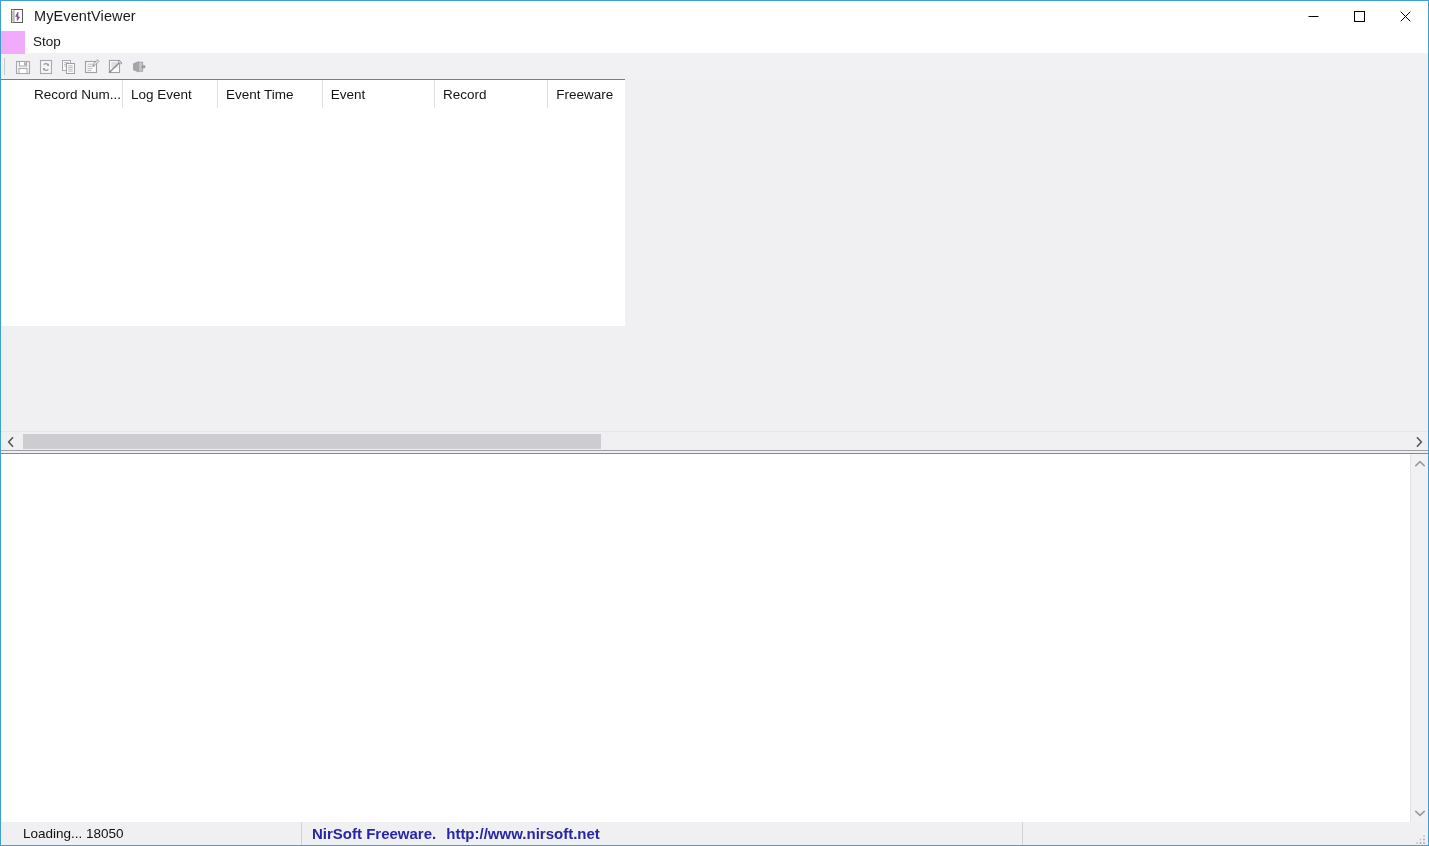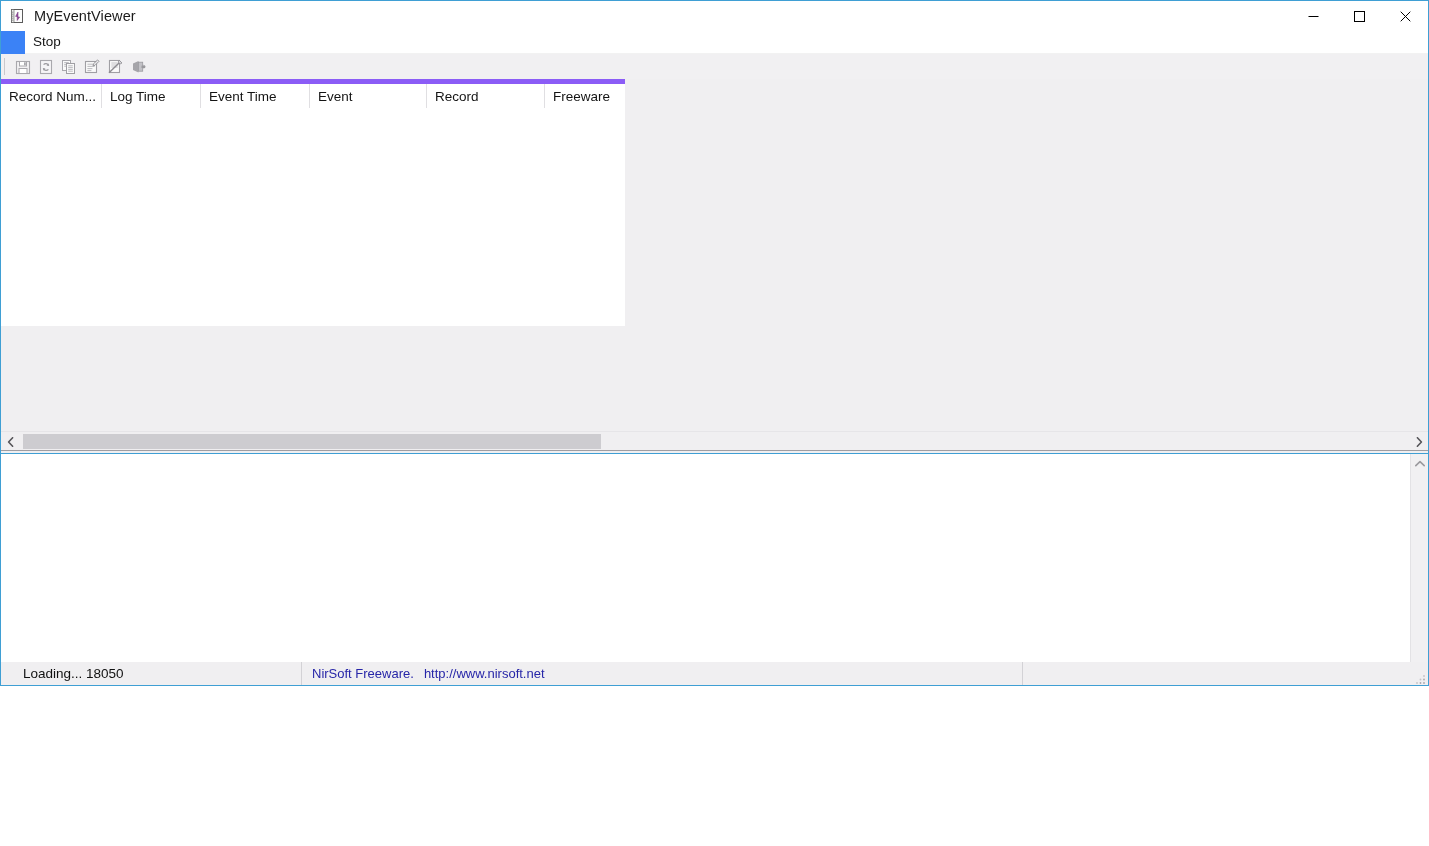--- a/index.html
+++ b/index.html
@@ -8,24 +8,24 @@
     background: #ffffff;
   }
   body {
     font-family: "Liberation Sans", sans-serif;
     -webkit-font-smoothing: antialiased;
   }
 
   .app-window {
     position: relative;
     width: 1429px;
-    height: 686px;
+    height: 846px;
     box-sizing: border-box;
     border: 1px solid #3f9fd4;
-    background: #3b82f6;
+    background: #f0abfc;
     overflow: hidden;
   }
 
   
   .titlebar {
     position: absolute;
     left: 0; top: 0;
     width: 1427px;
     height: 30px;
     background: #ffffff;
@@ -115,24 +115,25 @@
     height: 352px;
     background: #f0eff1;
     overflow: hidden;
   }
   .lv-header {
     position: absolute;
     left: 0; top: 0;
     width: 624px;
     height: 29px;
     background: #ffffff;
-    border-top: 5px solid #8b5cf6;
+    border-top: 1px solid #8b5cf6;
     box-sizing: border-box;
     display: flex;
     align-items: stretch;
+    padding-left: 25px;
   }
   .lv-col {
     position: relative;
     box-sizing: border-box;
     display: flex;
     align-items: center;
     border-right: 1px solid #e0dfe2;
     background: #ffffff;
   }
   .lv-col span {
@@ -250,23 +251,23 @@
     overflow: hidden;
   }
   .sb-cell.sep { border-right: 1px solid #d3d2d6; }
   .sb-text {
     font-size: 13.5px;
     color: #111111;
     padding-left: 22px;
     white-space: nowrap;
   }
   .sb-link {
-    font-size: 13px;
+    font-size: 15px;
     color: #2726a8;
-    font-weight: normal;
+    font-weight: bold;
     padding-left: 10px;
     white-space: nowrap;
     text-align: right;
   }
   .resize-grip {
     position: absolute;
     right: 2px;
     bottom: 2px;
     width: 12px;
     height: 12px;
@@ -385,21 +386,21 @@
     </div>
   </div>
 
   <div class="list-pane">
 
     <div class="lv-header">
       <div class="lv-col" style="width:101px">
         <span>Record Num...</span>
       </div>
       <div class="lv-col" style="width:99px">
-        <span>Log Time</span>
+        <span>Log Event</span>
       </div>
       <div class="lv-col" style="width:109px">
         <span>Event Time</span>
       </div>
       <div class="lv-col" style="width:117px">
         <span>Event</span>
       </div>
       <div class="lv-col" style="width:118px">
         <span>Record</span>
       </div>

